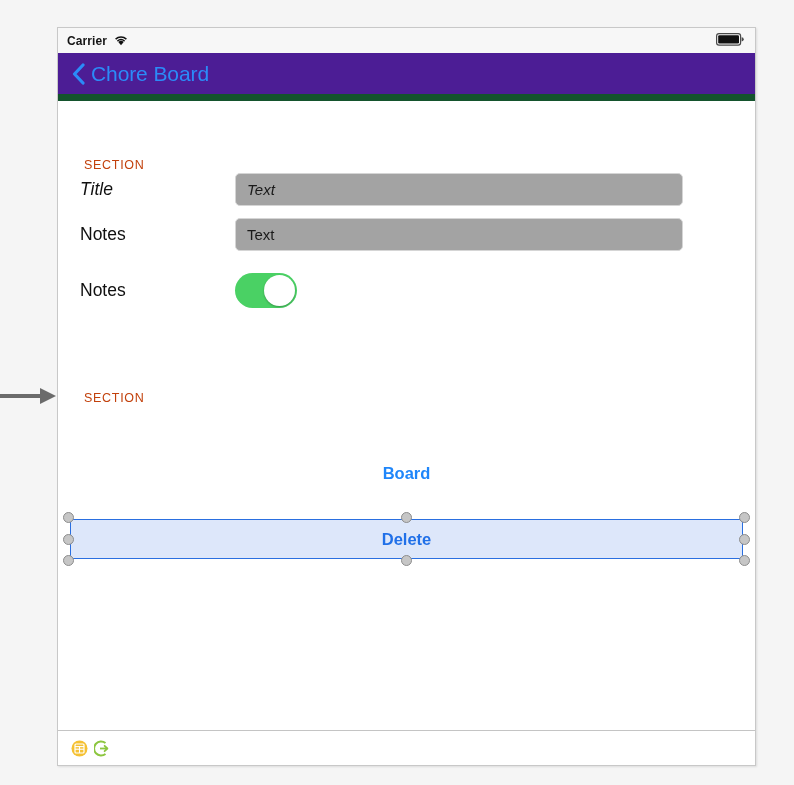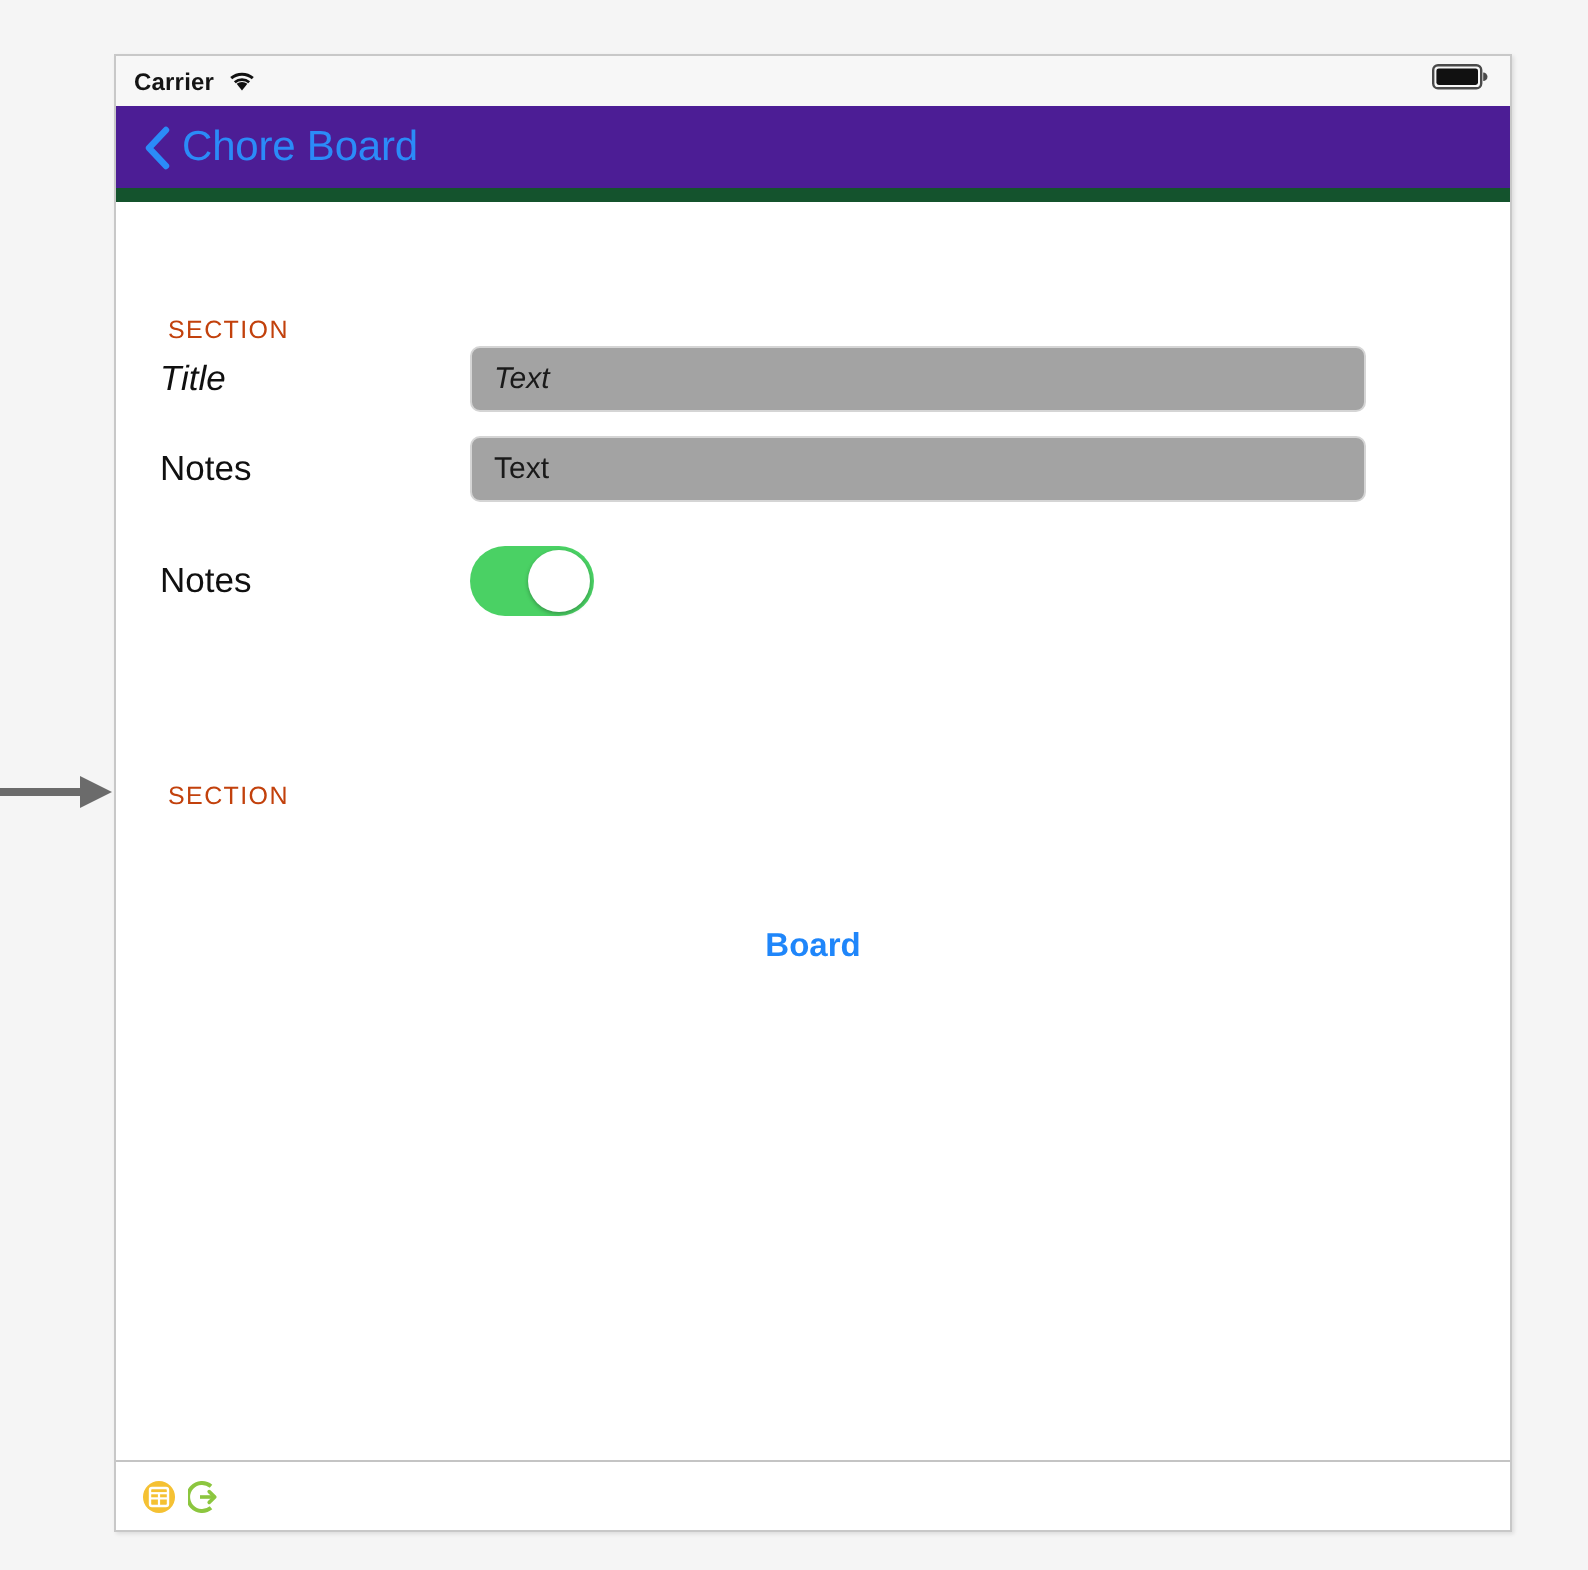--- a/index.html
+++ b/index.html
@@ -297,20 +297,31 @@
       <span class="row-label">Notes</span>
       <div class="switch">
         <div class="knob"></div>
       </div>
     </div>
 
     <div class="section-header two">SECTION</div>
 
     <div class="save-button">Board</div>
 
+    <div class="delete-wrap">
+      <div class="delete-button">Delete</div>
+      <div class="handle h-tl"></div>
+      <div class="handle h-tc"></div>
+      <div class="handle h-tr"></div>
+      <div class="handle h-ml"></div>
+      <div class="handle h-mr"></div>
+      <div class="handle h-bl"></div>
+      <div class="handle h-bc"></div>
+      <div class="handle h-br"></div>
+    </div>
 
   </div>
 
   <div class="dock">
     <span class="dock-icon">
       <svg width="17" height="17" viewBox="0 0 17 17">
         <circle cx="8.5" cy="8.5" r="8" fill="#f5c133"></circle>
         <rect x="4" y="4" width="9" height="9" rx="1" fill="none" stroke="#ffffff" stroke-width="1.2"></rect>
         <line x1="4" y1="6.6" x2="13" y2="6.6" stroke="#ffffff" stroke-width="1.1"></line>
         <line x1="4" y1="9.2" x2="13" y2="9.2" stroke="#ffffff" stroke-width="1.1"></line>

